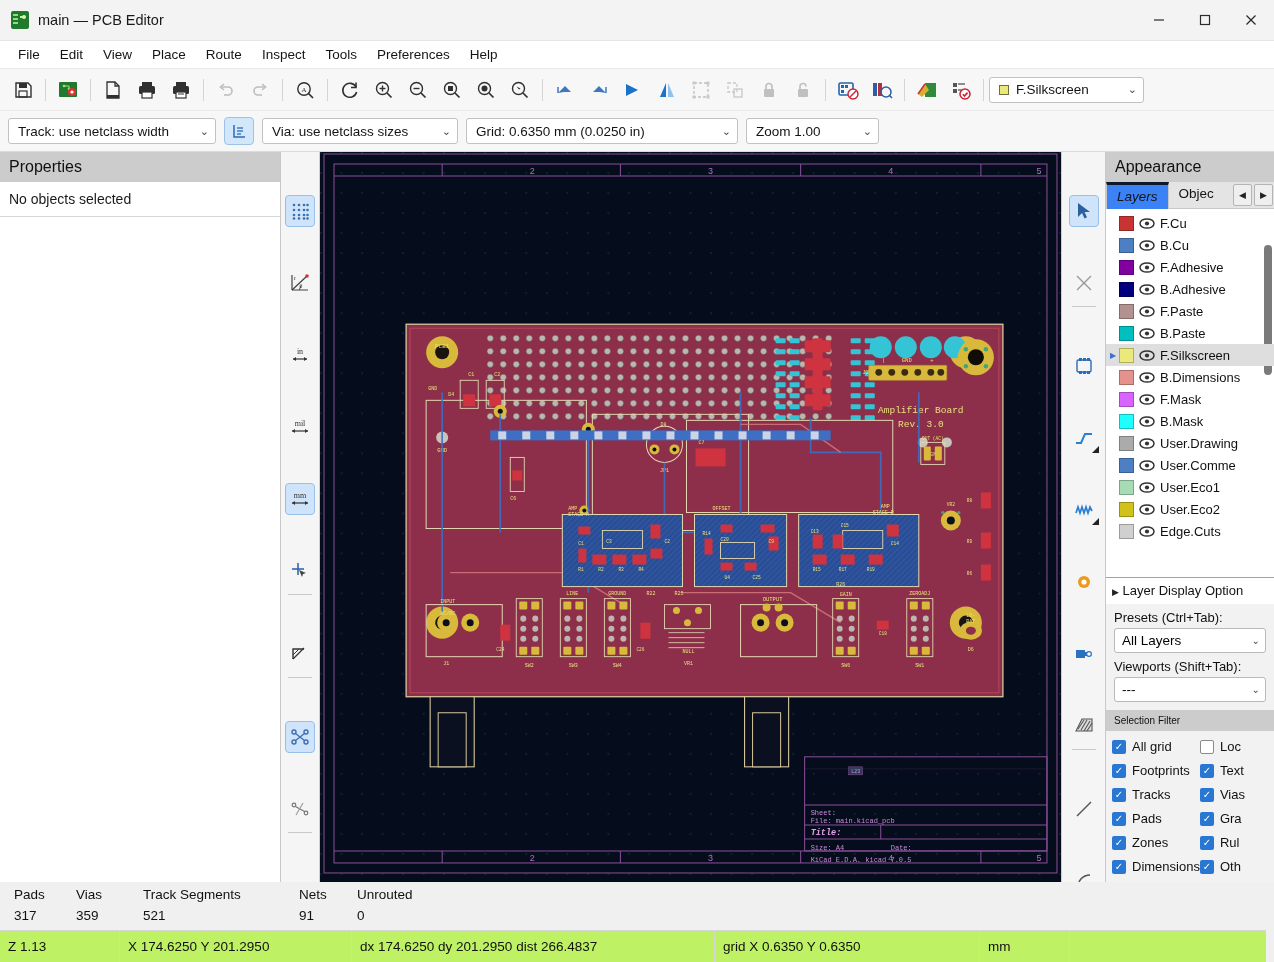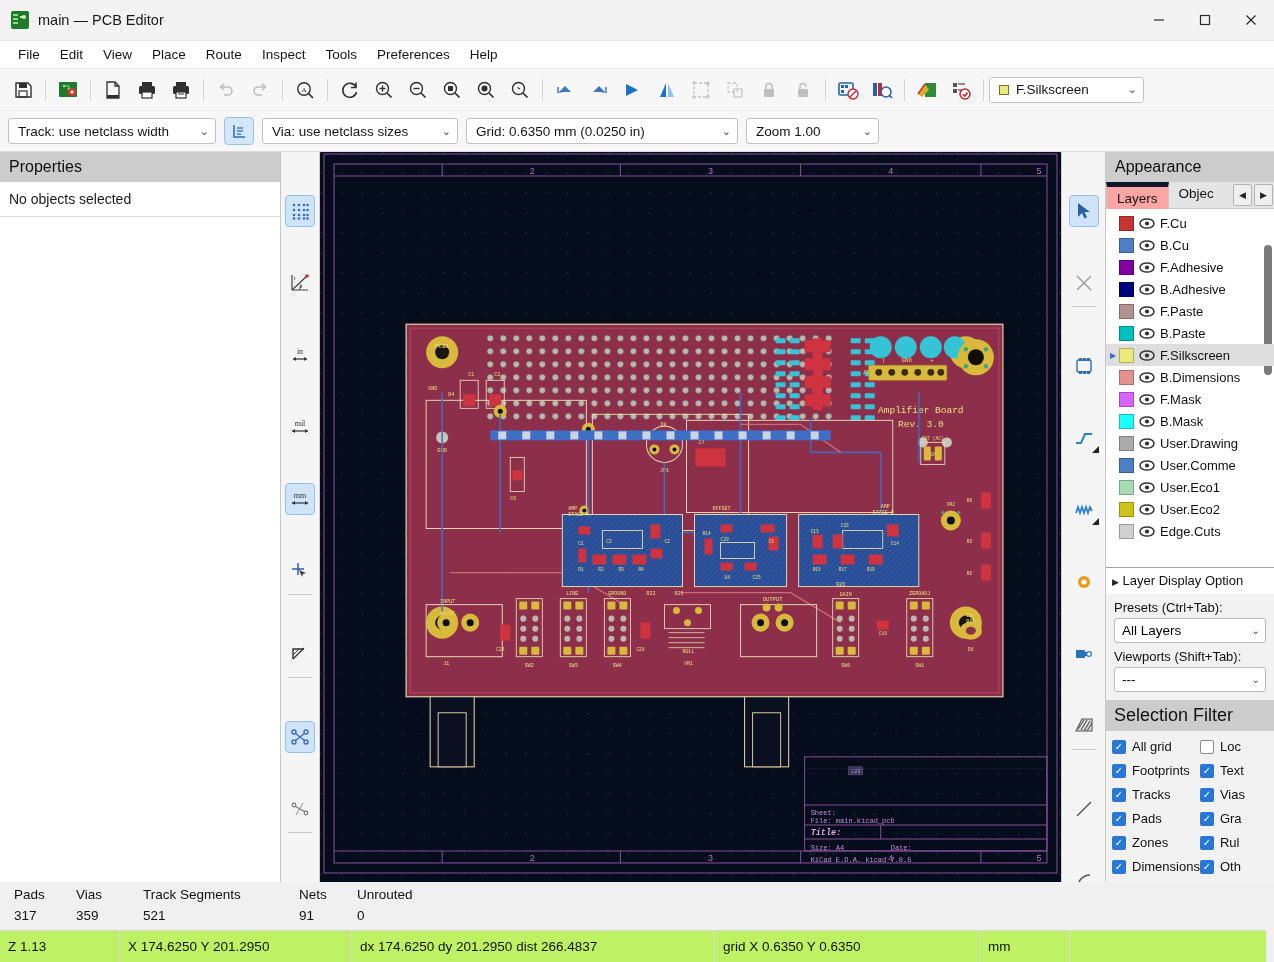--- a/index.html
+++ b/index.html
@@ -100,23 +100,23 @@
   
   #right-tools { width: 44px; background: #f5f5f5; border-left: 1px solid #cfcfcf;
                  display: flex; flex-direction: column; align-items: center; padding-top: 6px; }
 
   
   #appearance { width: 169px; background: #f2f2f2; display: flex; flex-direction: column;
                 border-left: 1px solid #c8c8c8; }
   #app-tabs { display: flex; align-items: stretch; height: 27px; background: #e4e4e4;
               border-bottom: 1px solid #c8c8c8; }
   .app-tab { padding: 4px 10px 3px; font-size: 13.5px; color: #141414; }
-  .app-tab.sel { background: #fca5a5; border-top: 5px solid #0f172a;
+  .app-tab.sel { background: #3b82f6; border-top: 3px solid #0f172a;
                  border-left: 1px solid #c8c8c8; border-right: 1px solid #c8c8c8;
-                 margin-bottom: -1px; }
+                 margin-bottom: -1px; font-style: italic; }
   .nav-arrow { width: 19px; display:flex; align-items:center; justify-content:center;
                background: #efefef; border: 1px solid #b4b4b4; font-size: 9px; color: #222;
                margin: 2px 1px; border-radius: 2px; }
   #layer-list { flex: 1; background: #fff; overflow: hidden; position: relative;
                 padding-top: 3px; }
   .layer-row { display: flex; align-items: center; height: 22px; padding-left: 4px;
                font-size: 13px; color: #111; position: relative; }
   .layer-row.sel { background: #dedede; }
   .lr-tri { width: 9px; font-size: 8px; color: #3a6fd8; flex: none; }
   .lr-swatch { width: 15px; height: 15px; flex: none; margin-right: 5px; border:1px solid rgba(0,0,0,.25);}
@@ -125,21 +125,21 @@
   #layer-scroll { position: absolute; right: 2px; top: 36px; width: 8px; height: 130px;
                   background: #7a7a7a; border-radius: 4px; }
   #layer-track { position:absolute; right: 2px; top: 2px; bottom: 2px; width: 8px; background:#fff;}
   #layer-disp { background:#fff; font-size: 13px; padding: 5px 4px 6px 6px; color:#111;
                 border-top: 1px solid #a3a3a3; white-space: nowrap; overflow: hidden;}
   .presets-box { background: #f2f2f2; padding: 6px 8px 8px; }
   .presets-label { font-size: 13px; color: #101010; margin-bottom: 3px; }
   .sel-combo { height: 25px; background:#fff; border: 1px solid #b9b9b9; border-radius: 3px;
                display:flex; align-items:center; padding: 0 5px 0 7px; font-size: 13.5px; }
   .sel-combo .chev { margin-left:auto; font-size: 10px; color:#4c4c4c; }
-  #selfilter-head { background: #cccccc; font-size: 18px; padding: 5px 8px; color:#101010; }
+  #selfilter-head { background: #cccccc; font-size: 10px; padding: 5px 8px; color:#101010; }
   #selfilter-grid { display: grid; grid-template-columns: 1fr 1fr; background: #f2f2f2;
                     padding: 4px 2px 4px 6px; row-gap: 1px; }
   .cbrow { display: flex; align-items: center; font-size: 13px; color:#111; height: 23px; }
   .cb { width: 14px; height: 14px; border-radius: 2px; margin-right: 6px; flex: none;
         display: flex; align-items: center; justify-content: center; }
   .cb.on { background: #2877d4; }
   .cb.off { background: #fff; border: 1px solid #8a8a8a; }
   .cb.on::after { content: "✓"; color: #fff; font-size: 10px; line-height: 1; }
   .cbrow .lbl { white-space: nowrap; overflow: hidden; }
 

